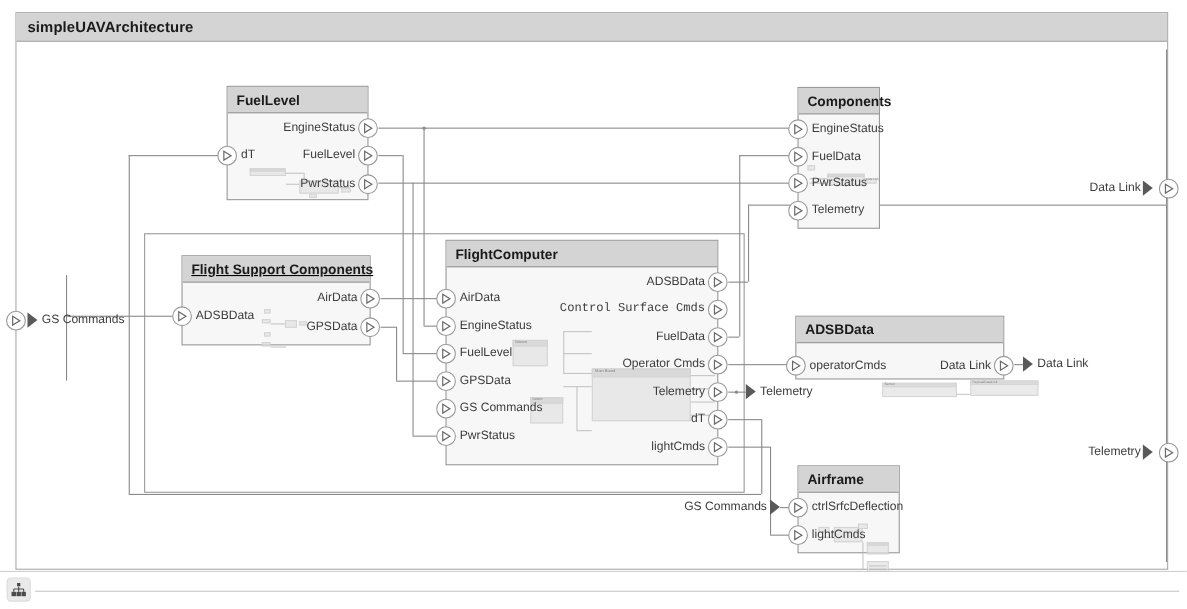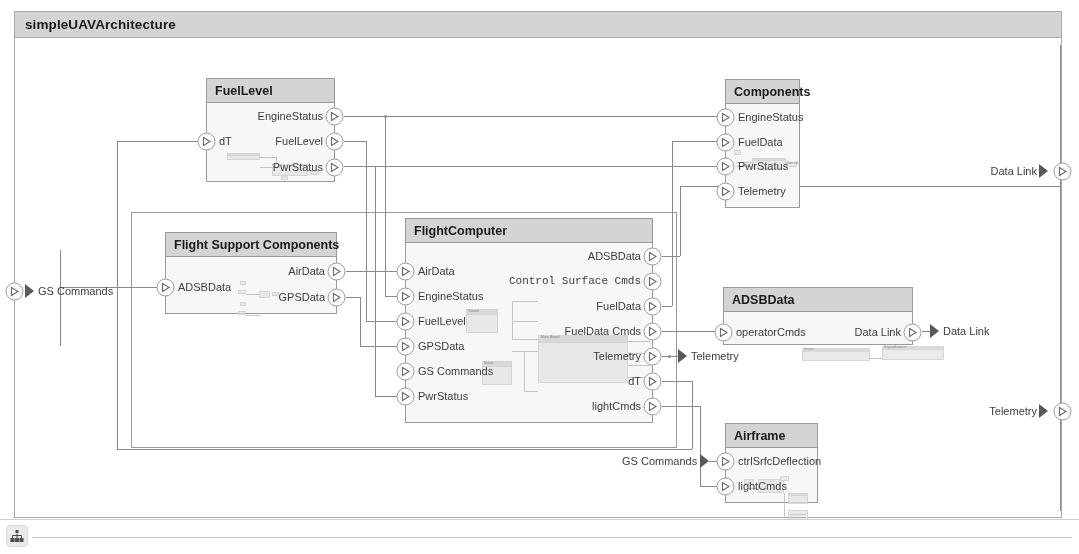--- a/index.html
+++ b/index.html
@@ -180,21 +180,21 @@
         </svg>
       </div>
       <div class="plabel r" style="left: 146px; width: 177px; top: 135px;">FuelLevel</div>
       <div class="port" style="left: 325px; top: 158px;">
         <svg width="19" height="19" viewBox="0 0 19 19">
           <circle cx="9.5" cy="9.5" r="8.5" fill="#ffffff" stroke="#9a9a9a" stroke-width="1"></circle>
           <path d="M6.5 5.5 L13 9.5 L6.5 13.5 Z" fill="none" stroke="#6a6a6a" stroke-width="1.1"></path>
         </svg>
       </div>
       <div class="plabel r" style="left: 146px; width: 177px; top: 161px;">PwrStatus</div>
-      <div class="block" style="left: 165px; top: 232px; width: 172px; height: 82px;">
+      <div class="block" style="left: 165px; top: 232px; width: 172px; height: 82px; text-decoration: underline;">
         <div class="bhead">Flight Support Components</div>
         <div class="bbody">
           <div class="mini" style="left:72px;top:24px;width:54px;height:40px;">
             <div class="mbox" style="left:2px;top:0;width:6px;height:4px;"></div>
             <div class="mbox" style="left:0;top:9px;width:8px;height:4px;"></div>
             <div class="mline" style="left:8px;top:13px;width:13px;"></div>
             <div class="mbox" style="left:21px;top:10px;width:11px;height:7px;"></div>
             <div class="mbox" style="left:34px;top:11px;width:7px;height:4px;"></div>
             <div class="mbox" style="left:2px;top:21px;width:6px;height:4px;"></div>
             <div class="mbox" style="left:0;top:30px;width:8px;height:4px;"></div>
@@ -312,21 +312,21 @@
           <path d="M6.5 5.5 L13 9.5 L6.5 13.5 Z" fill="none" stroke="#6a6a6a" stroke-width="1.1"></path>
         </svg>
       </div>
       <div class="plabel r" style="left: 345px; width: 296px; top: 300px;">FuelData</div>
       <div class="port" style="left: 643px; top: 322px;">
         <svg width="19" height="19" viewBox="0 0 19 19">
           <circle cx="9.5" cy="9.5" r="8.5" fill="#ffffff" stroke="#9a9a9a" stroke-width="1"></circle>
           <path d="M6.5 5.5 L13 9.5 L6.5 13.5 Z" fill="none" stroke="#6a6a6a" stroke-width="1.1"></path>
         </svg>
       </div>
-      <div class="plabel r" style="left: 345px; width: 296px; top: 325px;">FuelData Cmds</div>
+      <div class="plabel r" style="left: 345px; width: 296px; top: 325px;">Operator Cmds</div>
       <div class="port" style="left: 643px; top: 347px;">
         <svg width="19" height="19" viewBox="0 0 19 19">
           <circle cx="9.5" cy="9.5" r="8.5" fill="#ffffff" stroke="#9a9a9a" stroke-width="1"></circle>
           <path d="M6.5 5.5 L13 9.5 L6.5 13.5 Z" fill="none" stroke="#6a6a6a" stroke-width="1.1"></path>
         </svg>
       </div>
       <div class="plabel r" style="left: 345px; width: 296px; top: 350px;">Telemetry</div>
       <div class="port" style="left: 643px; top: 372px;">
         <svg width="19" height="19" viewBox="0 0 19 19">
           <circle cx="9.5" cy="9.5" r="8.5" fill="#ffffff" stroke="#9a9a9a" stroke-width="1"></circle>

